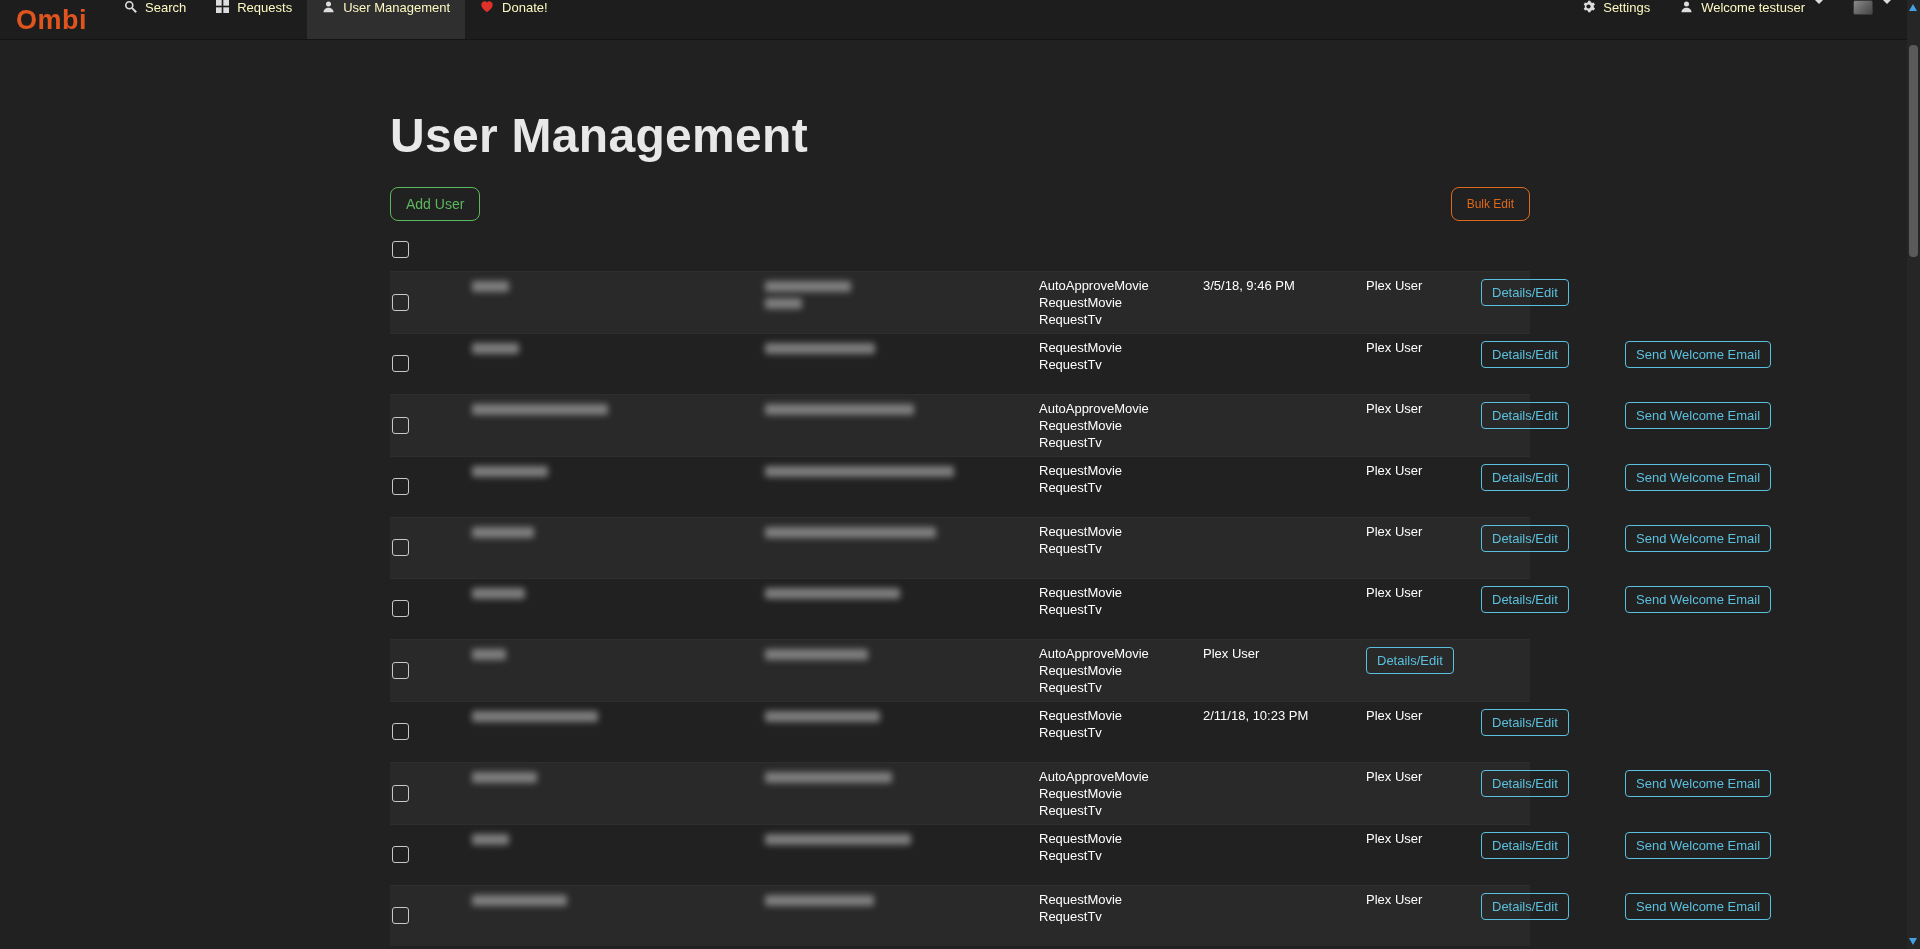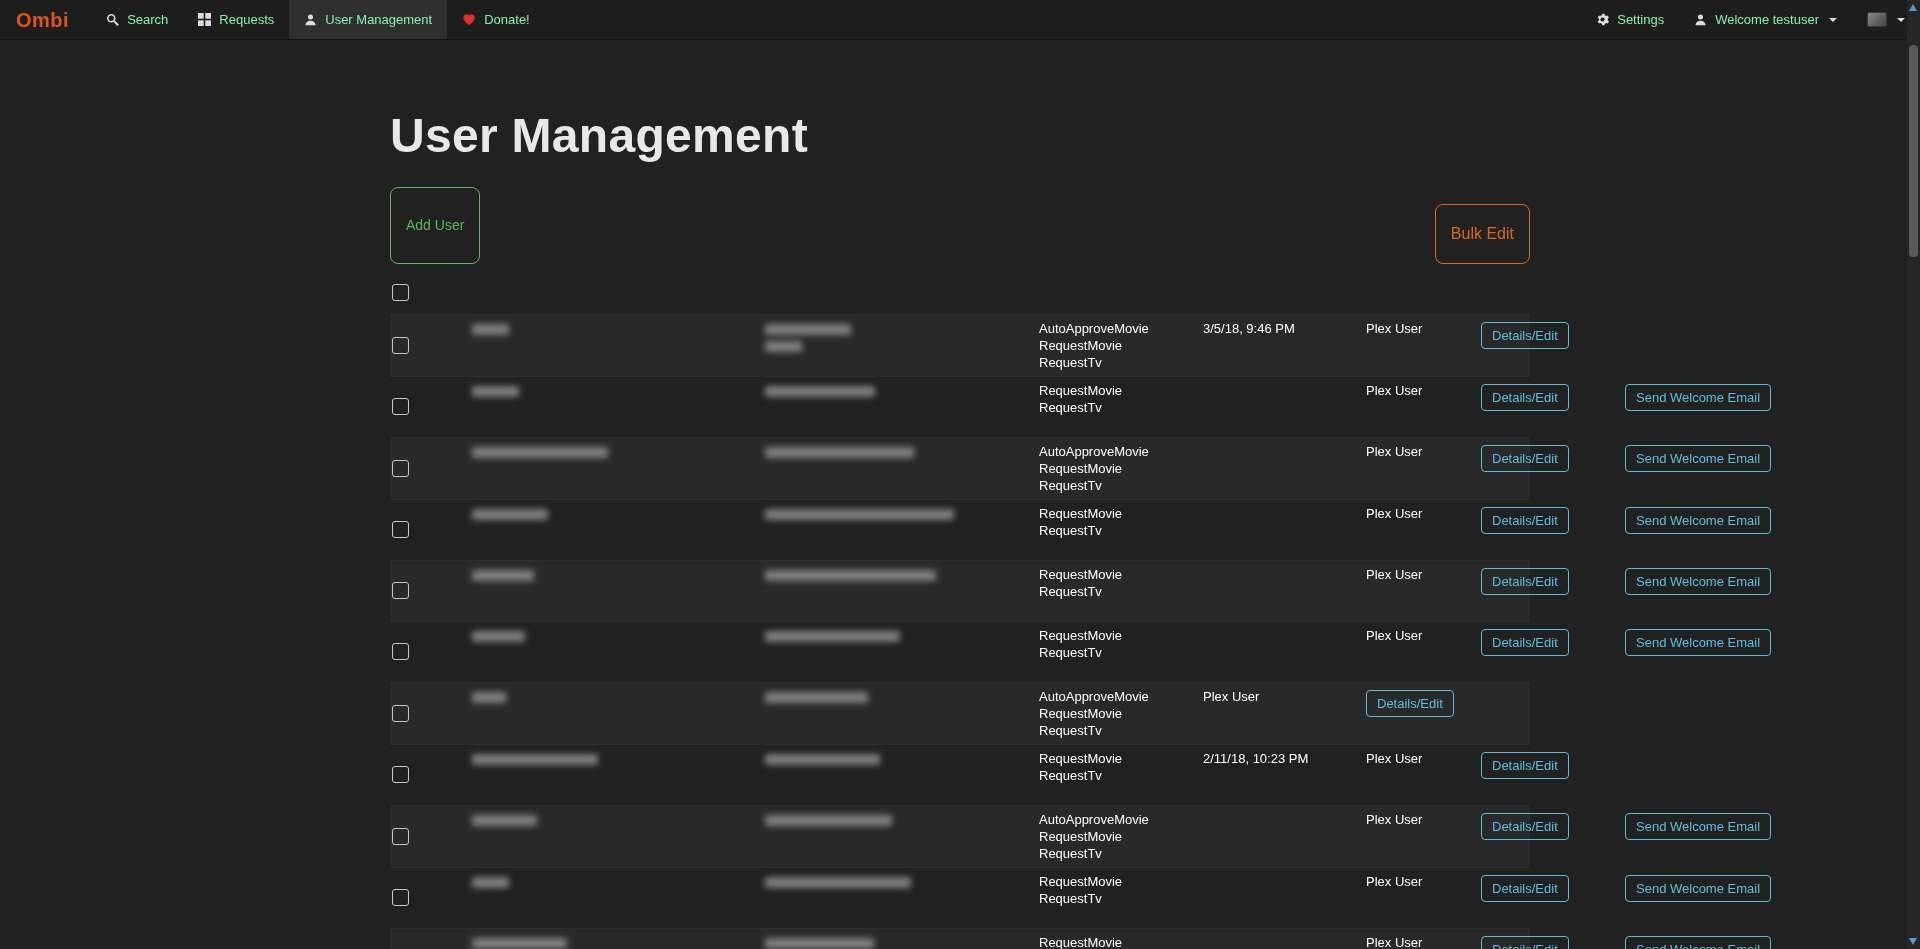--- a/index.html
+++ b/index.html
@@ -23,29 +23,29 @@
     font-size:13px;
   }
   
   .navbar{
     height:40px;background:var(--navbar-bg);
     display:flex;align-items:stretch;
     border-bottom:1px solid #141414;
     padding-left:16px;
   }
   .brand{
-    color:var(--brand-orange);font-size:20px;font-weight:700;
+    color:var(--brand-orange);font-size:27px;font-weight:700;
     line-height:40px;margin-right:22px;text-decoration:none;cursor:pointer;
     letter-spacing:.5px;
   }
   .nav-left,.nav-right{display:flex;align-items:stretch;}
-  .nav-right{margin-left:auto;}
+  .nav-right{margin-left:auto;padding-right:14px;}
   .nav-item{
-    display:flex;align-items:center;gap:8px;
-    padding:0 15px;color:#86efac;text-decoration:none;cursor:pointer;
+    display:flex;align-items:flex-start;gap:8px;
+    padding:0 15px;color:#fef9c3;text-decoration:none;cursor:pointer;
     font-size:13px;white-space:nowrap;
   }
   .nav-item.active{background:#2f2f2f;}
   .nav-icon{display:inline-flex;align-items:center;color:#ddd;}
   .heart{color:var(--heart-red);}
   .caret{
     width:0;height:0;display:inline-block;
     border-left:4px solid transparent;border-right:4px solid transparent;
     border-top:4px solid #ddd;margin-left:2px;
   }
@@ -59,21 +59,21 @@
   h1.page-title{
     font-size:48px;font-weight:700;color:#e8e8e8;
     margin:0 0 24px 0;line-height:1.1;letter-spacing:.3px;
   }
   .actions-row{display:flex;justify-content:space-between;margin-bottom:20px;}
   .btn{
     background:transparent;border-radius:8px;cursor:pointer;
     font-family:"Liberation Sans",sans-serif;
   }
   .btn-green{color:var(--success-green);border:1px solid var(--success-green);padding:8px 15px;font-size:14px;}
-  .btn-orange{color:var(--warning-orange);border:1px solid var(--warning-orange);padding:20px 15px;font-size:16px;margin-top:17px;}
+  .btn-orange{color:var(--warning-orange);border:1px solid var(--warning-orange);padding:8px 15px;font-size:12px;}
   .btn-info{color:var(--info-cyan);border:1px solid var(--info-cyan);padding:5px 10px;font-size:13px;border-radius:4px;white-space:nowrap;}
   .select-all-wrap{margin:18px 0 10px 2px;}
   .cb{
     appearance:none;-webkit-appearance:none;
     width:17px;height:17px;border:1px solid #c8c8c8;border-radius:3px;
     background:transparent;cursor:pointer;margin:0;display:inline-block;
   }
   
   .thead,.trow{
     display:grid;

